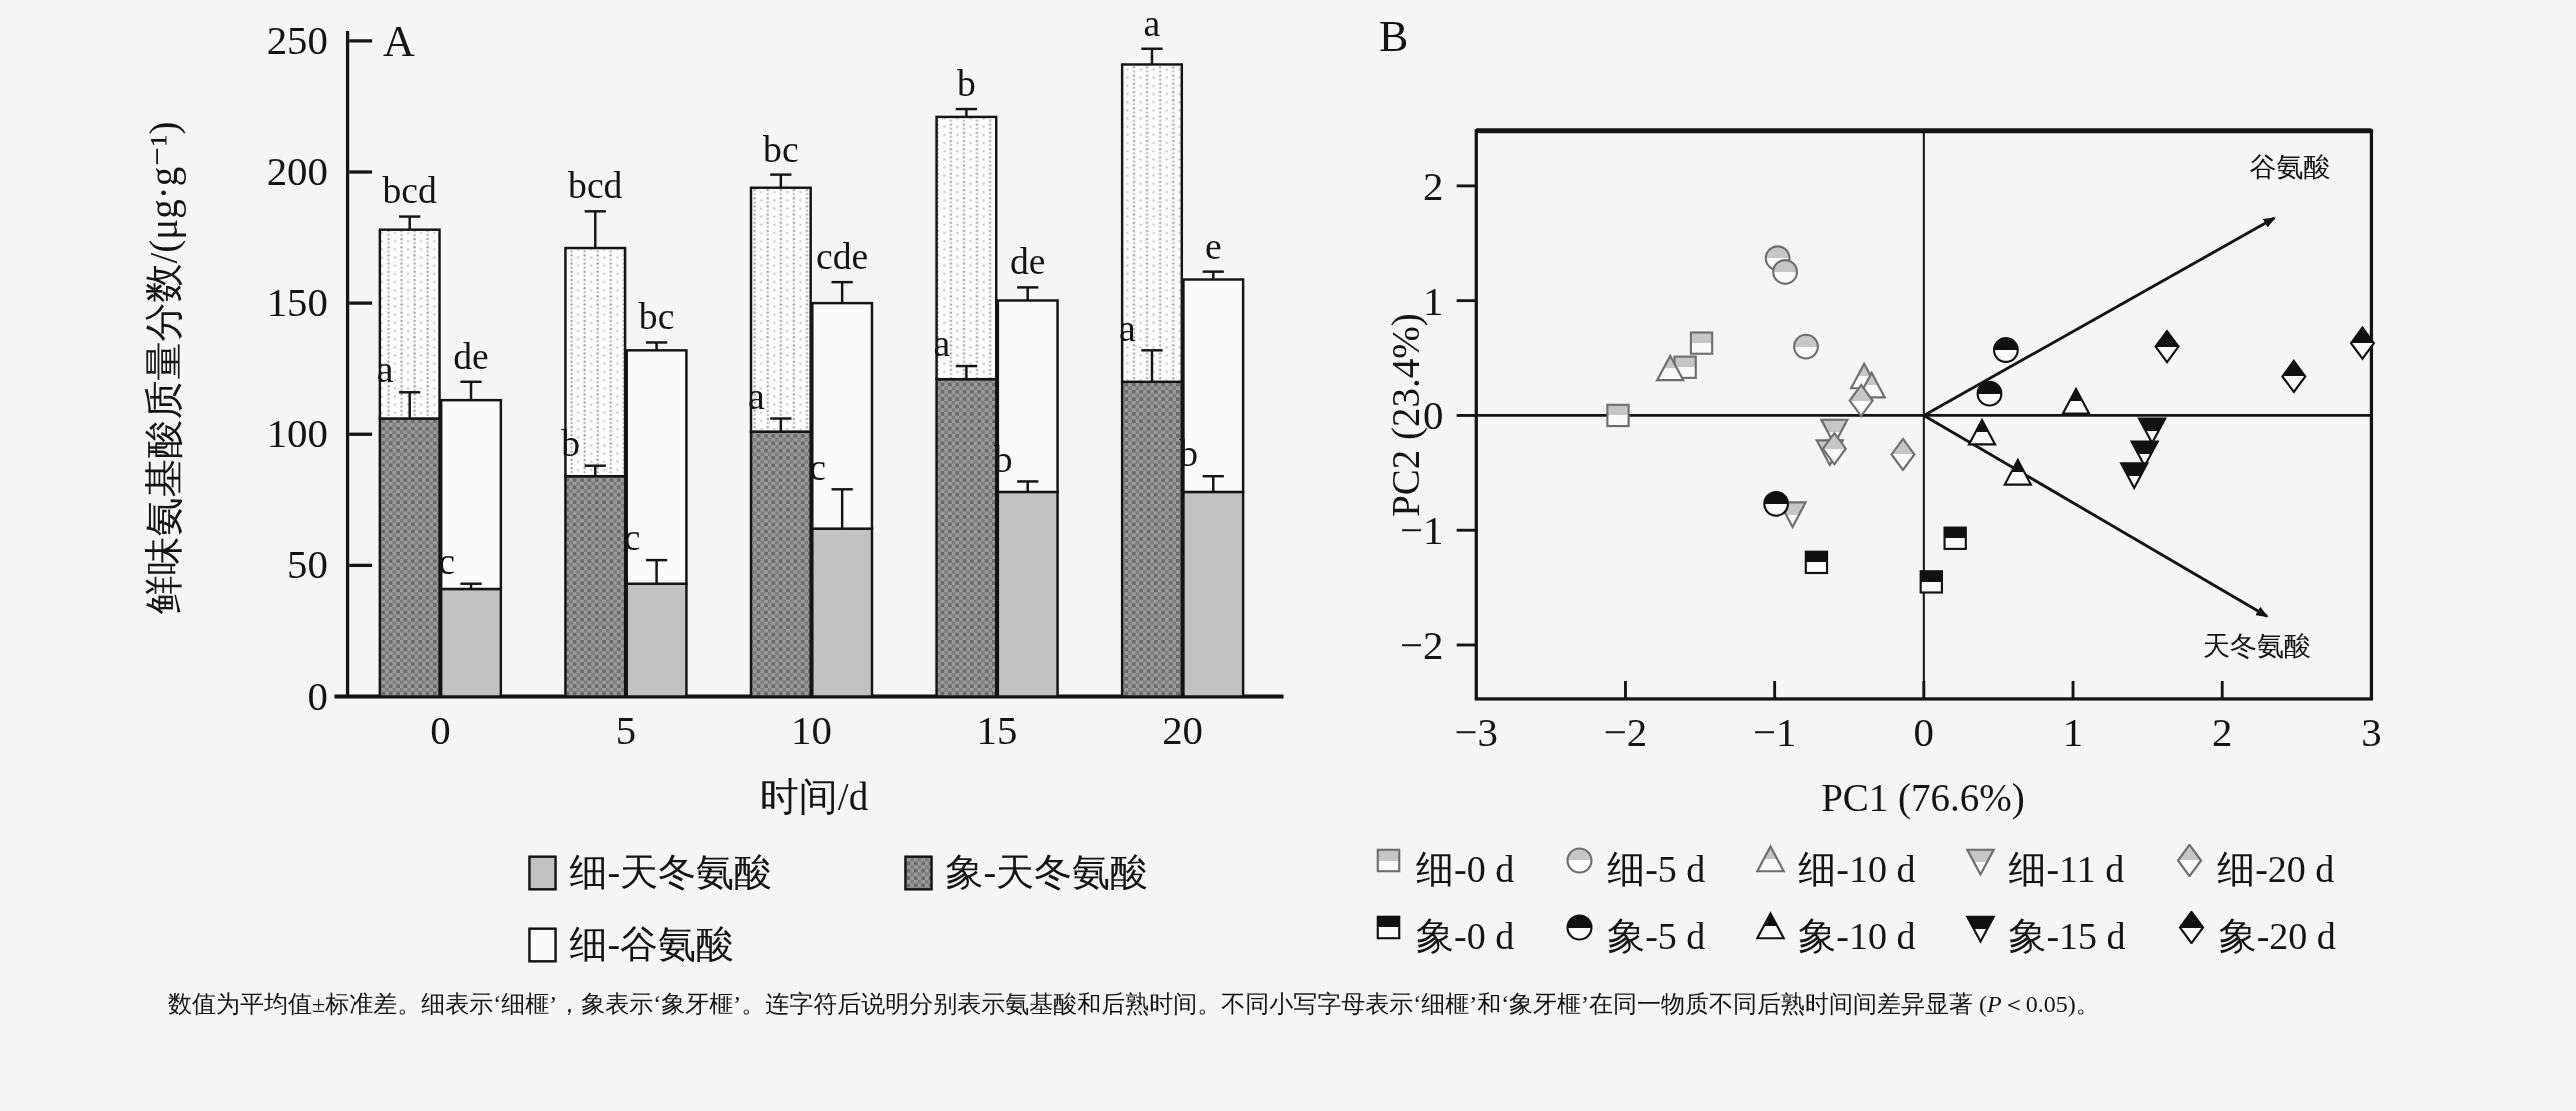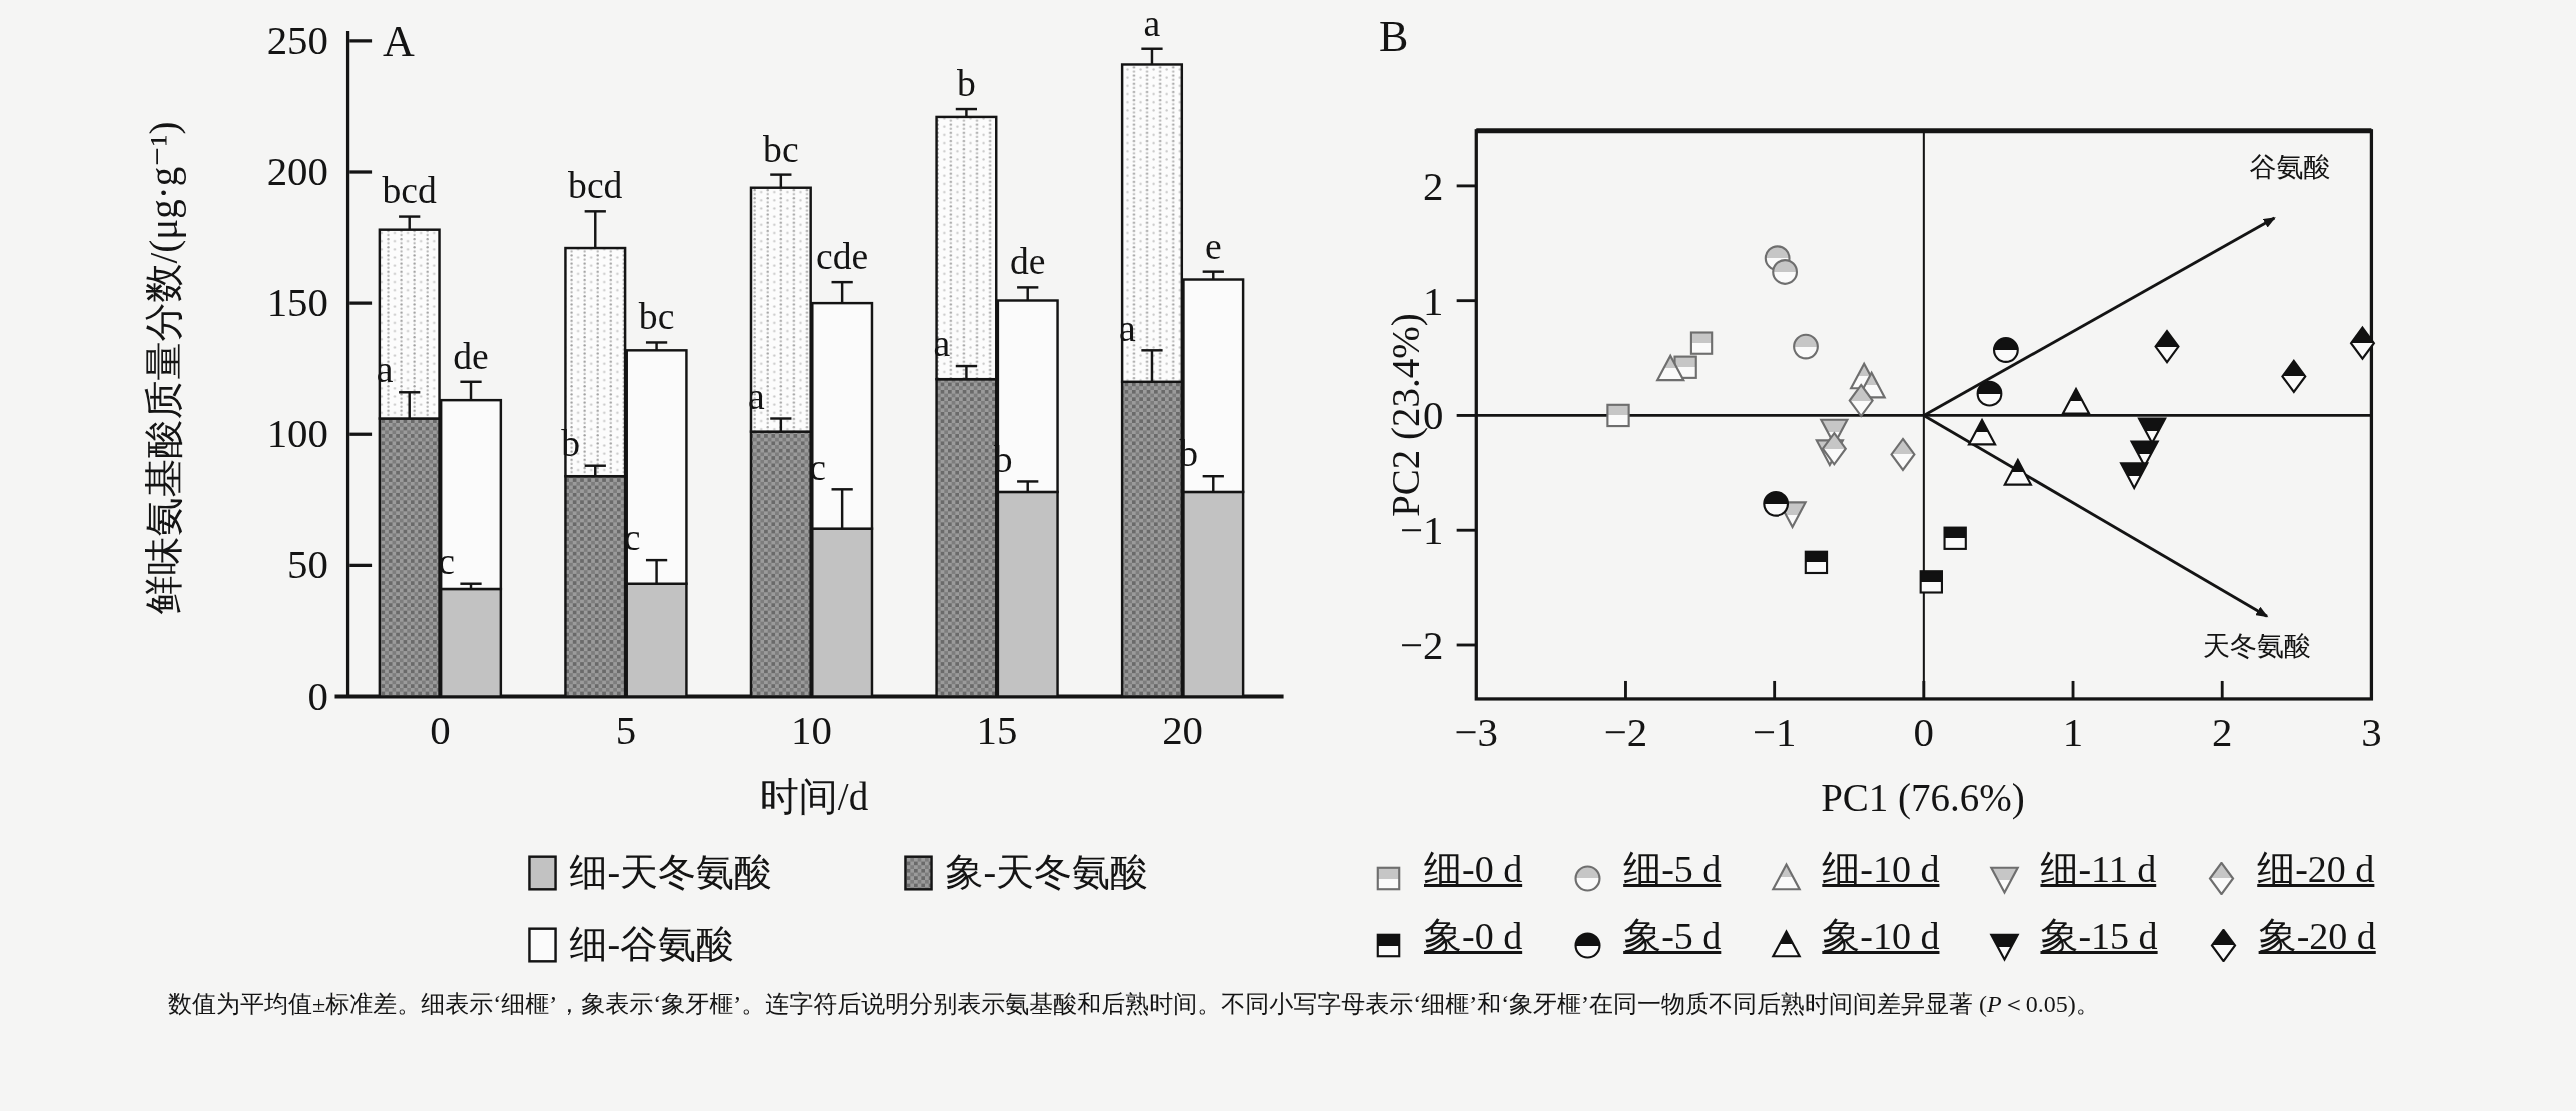--- a/index.html
+++ b/index.html
@@ -11,21 +11,21 @@
   }
   .abs{position:absolute;}
   .panel-letter{font-size:44px;font-weight:400;}
   .axlabel{font-size:39px;white-space:nowrap;}
   .rot{transform:translate(-50%,-50%) rotate(-90deg);transform-origin:center;}
   .ctr{transform:translateX(-50%);}
   .arrow-label{font-size:27px;white-space:nowrap;}
   .legend-a{display:grid;grid-template-columns:376px 376px;row-gap:21px;}
   .legend-a .item{display:flex;align-items:center;gap:11.4px;font-size:38px;}
   .legend-b .row{display:flex;gap:49px;align-items:center;margin-bottom:16.4px;}
-  .legend-b .item{display:flex;align-items:flex-end;gap:19px;font-size:38px;white-space:nowrap;text-decoration:underline;}
+  .legend-b .item{display:flex;align-items:flex-start;gap:11px;font-size:38px;white-space:nowrap;}
   .caption{font-size:24px;line-height:1.38;width:2298px;text-align:justify;}
   .caption i{font-style:italic;}
   svg text{font-family:"Liberation Serif","DejaVu Serif",serif;fill:#141414;}
 </style>
 </head>
 <body>
 
 <svg id="svg-a" class="abs" style="left:98px;top:0px;" width="1194" height="842" viewBox="0 0 1460 1030">
     <defs>
       <pattern id="pXiangAsp" width="9" height="9" patternUnits="userSpaceOnUse">

